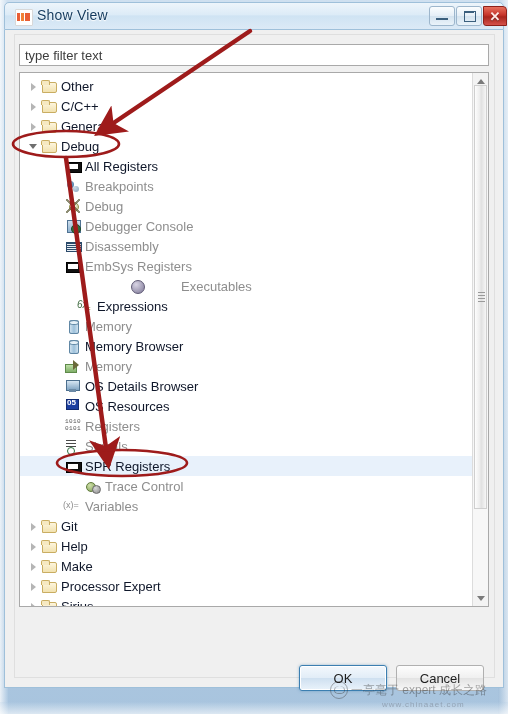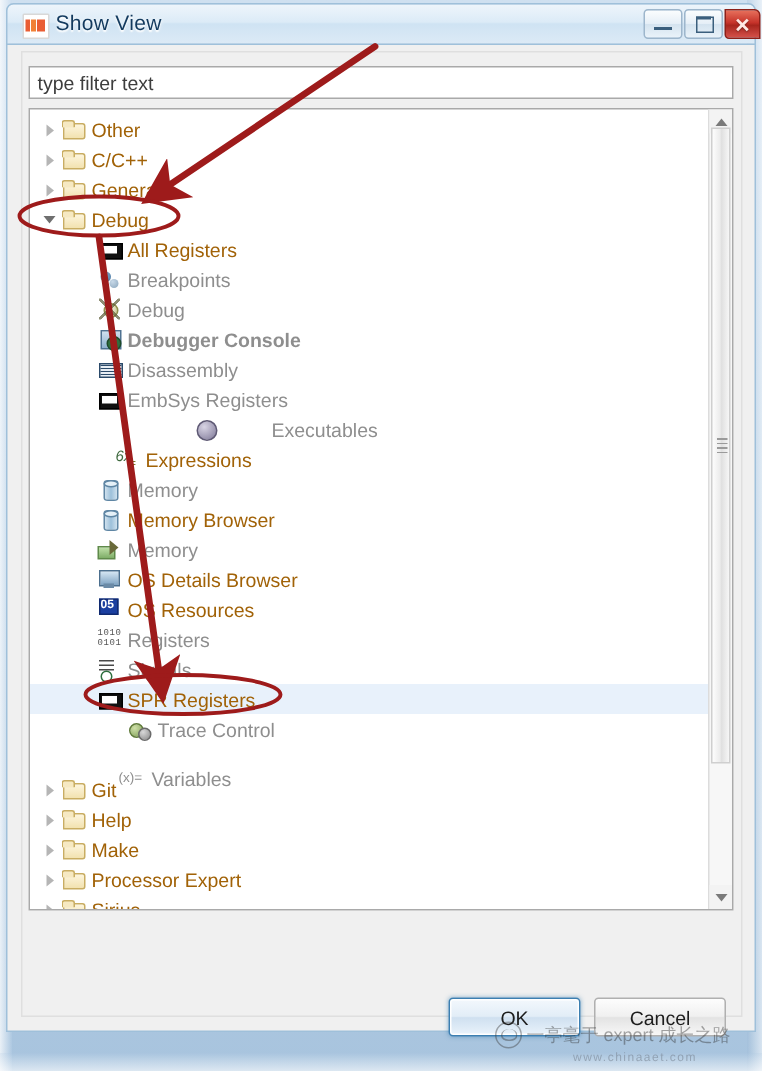--- a/index.html
+++ b/index.html
@@ -109,21 +109,21 @@
     width:11px;height:11px;margin-right:2px;flex:0 0 auto;position:relative;
   }
   .row .arrow.closed:after{
     content:"";position:absolute;left:3px;top:2px;
     border-left:5px solid #b5b5b5;border-top:4px solid transparent;border-bottom:4px solid transparent;
   }
   .row .arrow.open:after{
     content:"";position:absolute;left:1px;top:3px;
     border-top:5px solid #6f6f6f;border-left:4px solid transparent;border-right:4px solid transparent;
   }
-  .row .lbl{margin-left:4px;color:#a16207;}
+  .row .lbl{margin-left:4px;color:#0f172a;}
   .row.dim .lbl{color:#8e8e8e;}
   .row .ico{width:16px;height:16px;flex:0 0 auto;position:relative;}
 
   
   .ico.folder:before{
     content:"";position:absolute;left:1px;top:4px;width:13px;height:9px;
     background:linear-gradient(180deg,#fdf5dd,#f2e2b0);
     border:1px solid #c9ad62;border-radius:0 2px 2px 0;
   }
   .ico.folder:after{
@@ -331,21 +331,21 @@
           <div class="arrow "></div>
           <div class="ico bp"></div>
           <span class="lbl">Breakpoints</span>
         </div>
         <div class="row dim" style="top: 123px;">
           <div style="width: 32px; flex: 0 0 auto;"></div>
           <div class="arrow "></div>
           <div class="ico bug"></div>
           <span class="lbl">Debug</span>
         </div>
-        <div class="row dim" style="top: 143px; font-weight: bold;">
+        <div class="row dim" style="top: 143px;">
           <div style="width: 32px; flex: 0 0 auto;"></div>
           <div class="arrow "></div>
           <div class="ico console"></div>
           <span class="lbl">Debugger Console</span>
         </div>
         <div class="row dim" style="top: 163px;">
           <div style="width: 32px; flex: 0 0 auto;"></div>
           <div class="arrow "></div>
           <div class="ico disasm"></div>
           <span class="lbl">Disassembly</span>
@@ -415,21 +415,21 @@
           <div class="arrow "></div>
           <div class="ico reg"></div>
           <span class="lbl">SPR Registers</span>
         </div>
         <div class="row dim" style="top: 403px; margin-left: 20px;">
           <div style="width: 32px; flex: 0 0 auto;"></div>
           <div class="arrow "></div>
           <div class="ico trace"></div>
           <span class="lbl">Trace Control</span>
         </div>
-        <div class="row dim" style="top: 436px; margin-left: 16px;">
+        <div class="row dim" style="top: 423px;">
           <div style="width: 32px; flex: 0 0 auto;"></div>
           <div class="arrow "></div>
           <div class="ico varx"></div>
           <span class="lbl">Variables</span>
         </div>
         <div class="row" style="top: 443px;">
           <div style="width: 8px; flex: 0 0 auto;"></div>
           <div class="arrow closed"></div>
           <div class="ico folder"></div>
           <span class="lbl">Git</span>

